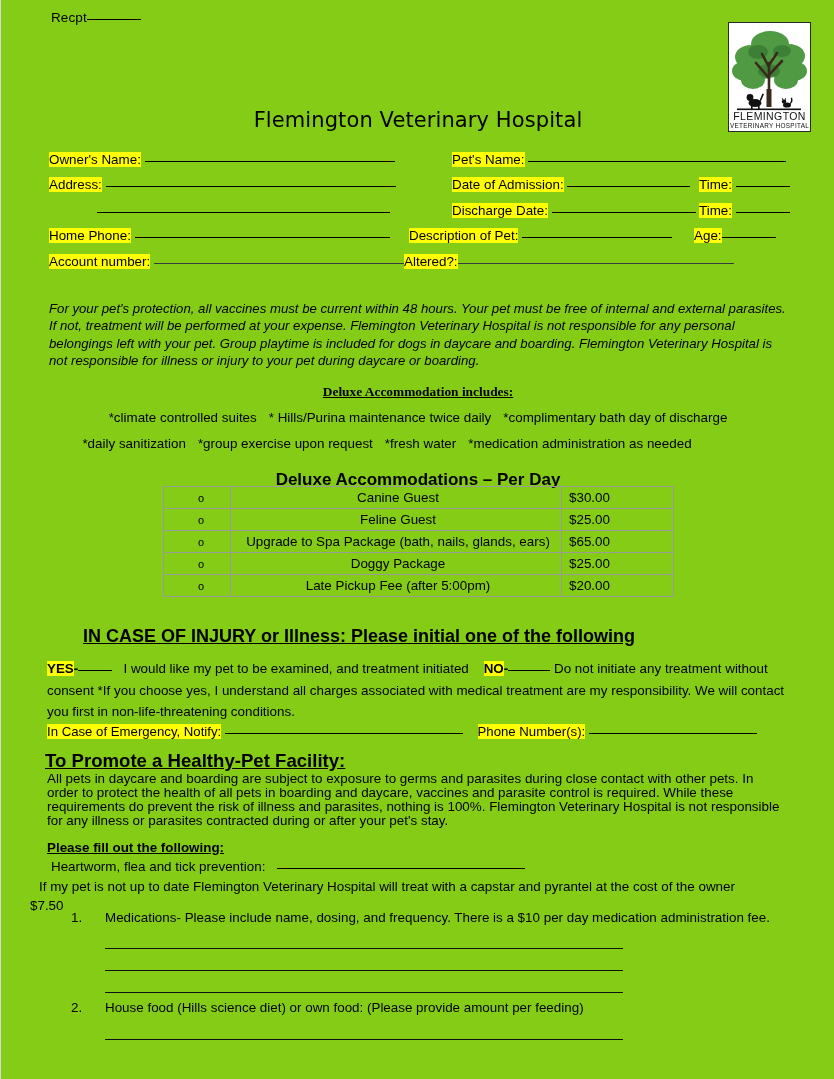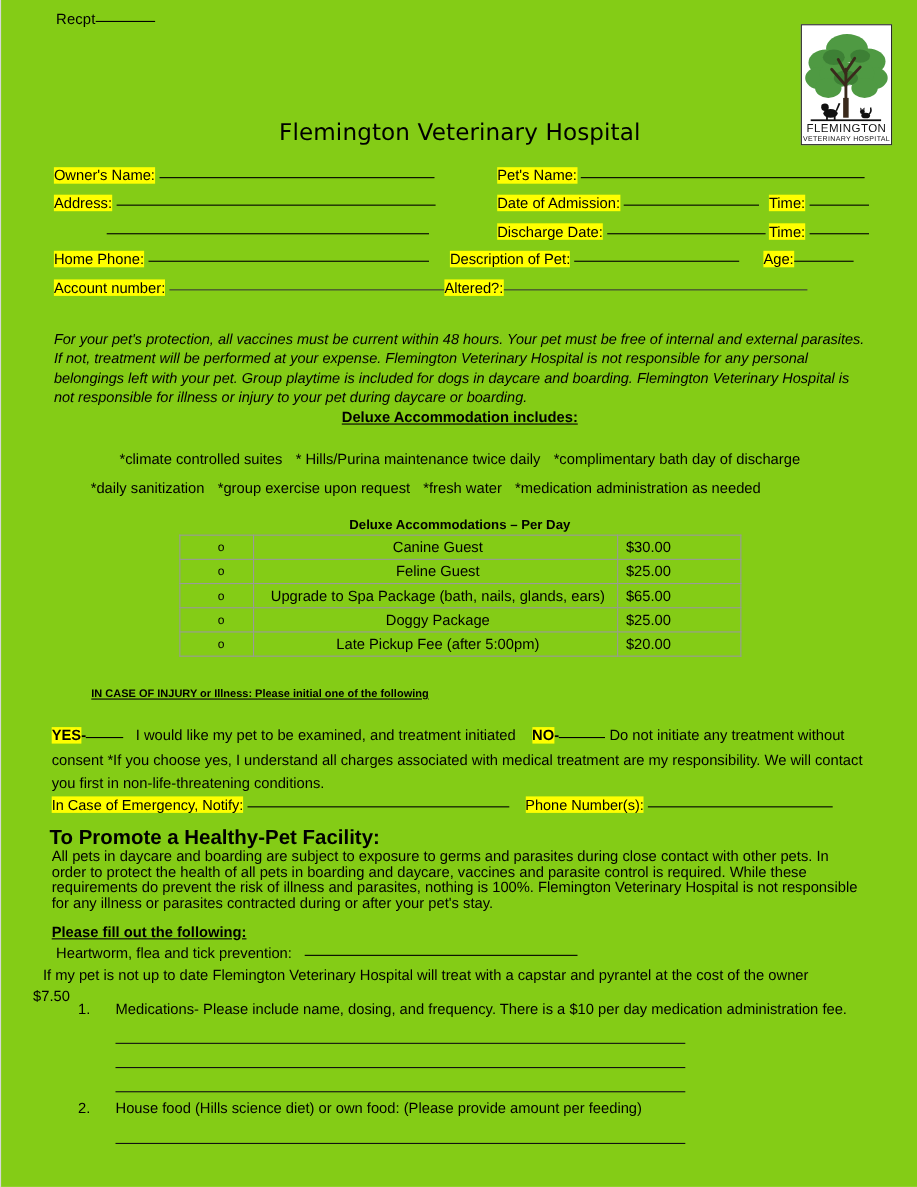--- a/index.html
+++ b/index.html
@@ -101,46 +101,47 @@
     width: 740px;
     font-size: 13.2px;
     font-style: italic;
     line-height: 17.4px;
     text-align: left;
   }
 
   
   .inc-head {
     position: absolute;
-    left: 0; top: 372px; width: 834px;
+    left: 0; top: 384px; width: 834px;
     text-align: center;
     font-size: 13.4px;
     font-weight: bold;
     text-decoration: underline;
+    font-family: Liberation Serif, serif;
   }
   .inc-line1 {
     position: absolute;
     left: 0; top: 410px; width: 834px;
     text-align: center;
     font-size: 13.4px;
   }
   .inc-line2 {
     position: absolute;
     left: 0; top: 436px; width: 772px;
     text-align: center;
     font-size: 13.4px;
   }
   .inc-line1 span, .inc-line2 span { margin: 0 6px; }
 
   
   .tbl-head {
     position: absolute;
     left: 0; top: 470px; width: 834px;
     text-align: center;
-    font-size: 12px;
+    font-size: 17px;
     font-weight: bold;
   }
   table.prices {
     position: absolute;
     left: 162px;
     top: 486px;
     width: 511px;
     border-collapse: collapse;
     font-size: 13.4px;
   }
@@ -160,21 +161,21 @@
   table.prices td.price {
     width: 104px;
     padding-left: 7px;
     border-left: 1px solid #555;
   }
 
   
   .injury-head {
     position: absolute;
     left: 46px; top: 626px;
-    font-size: 10px;
+    font-size: 18px;
     font-weight: bold;
     text-decoration: underline;
     padding-left: 36px;
   }
   .injury-body {
     position: absolute;
     left: 46px; top: 658px;
     width: 744px;
     font-size: 13.4px;
     line-height: 21.5px;
@@ -188,20 +189,21 @@
     font-size: 13.2px;
     white-space: nowrap;
   }
 
   
   .hp-head {
     position: absolute;
     left: 44px; top: 750px;
     font-size: 18.6px;
     font-weight: bold;
+    text-decoration: underline;
     text-align: right;
   }
   .hp-body {
     position: absolute;
     left: 46px; top: 772px;
     width: 740px;
     font-size: 13.4px;
     line-height: 14px;
   }
   .fill-head {

